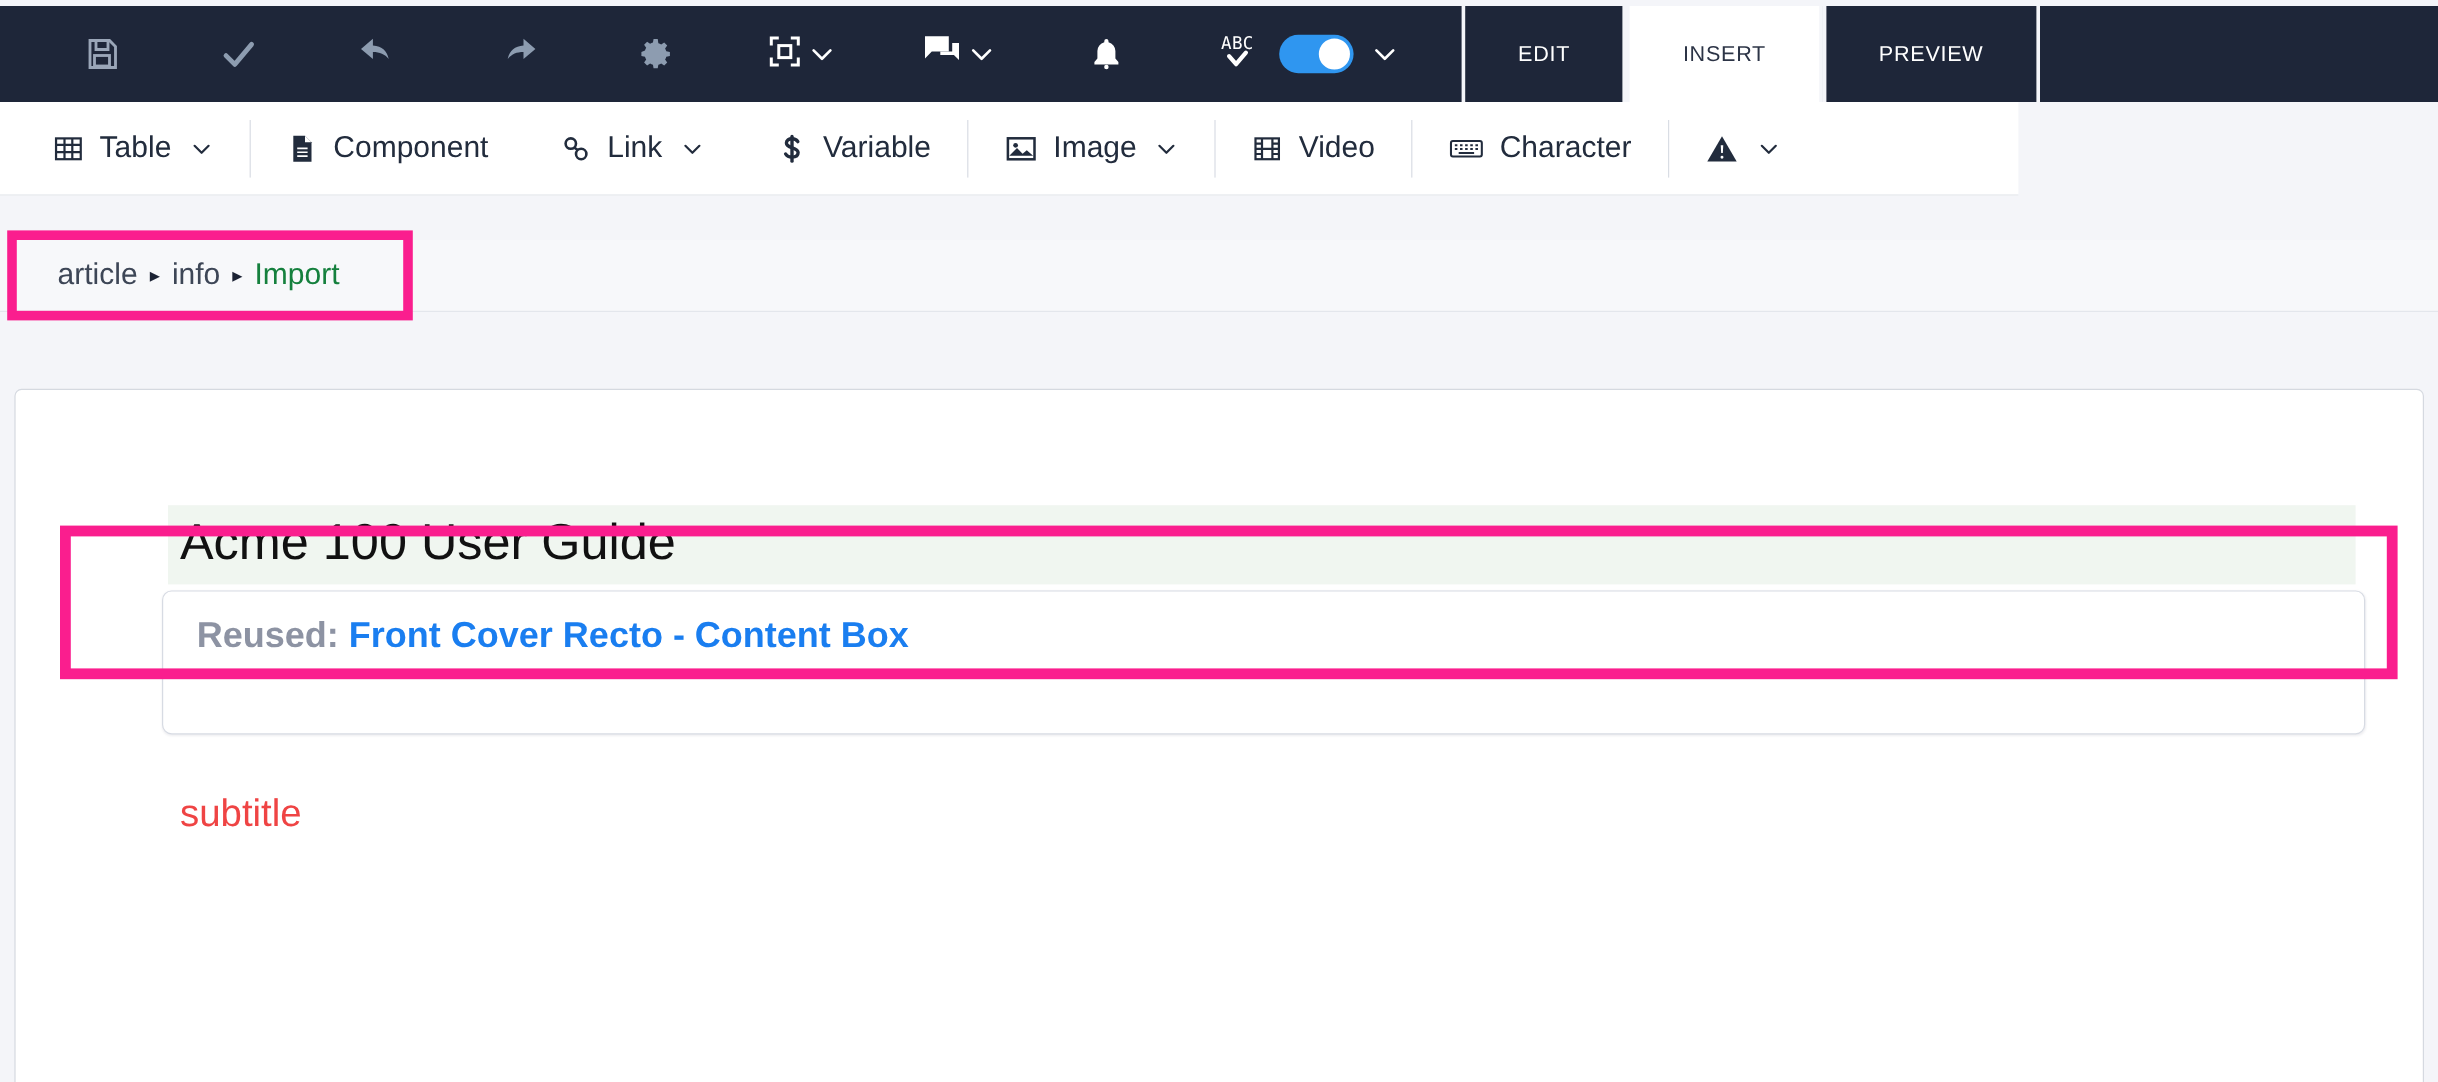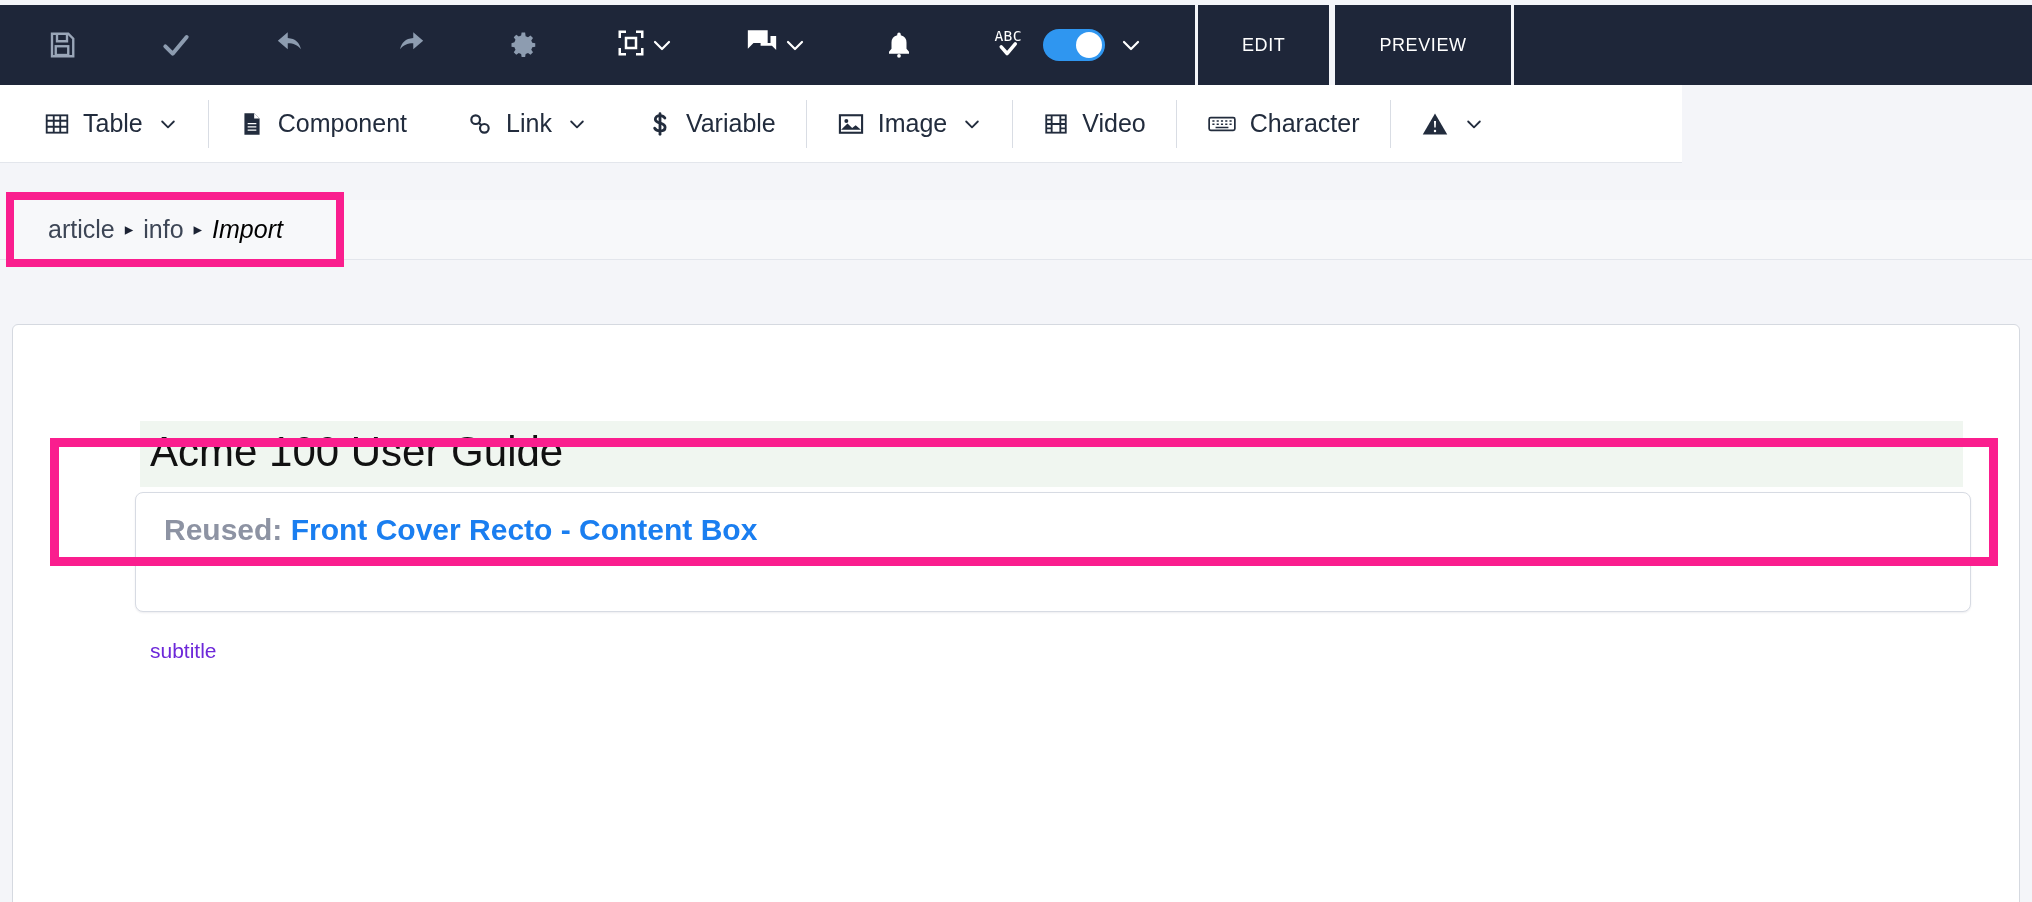--- a/index.html
+++ b/index.html
@@ -10,21 +10,21 @@
     overflow: hidden;
   }
 
   
   .topbar {
     position: absolute; left: 0; top: 5px;
     width: 2032px; height: 80px;
     background: #1e2639;
     display: flex; align-items: center;
   }
-  .tb-icons { display: flex; align-items: center; height: 100%; padding-left: 25px; gap: 39px; }
+  .tb-icons { display: flex; align-items: center; height: 100%; padding-left: 48px; gap: 39px; }
   .tb-btn {
     display: flex; align-items: center; justify-content: center;
     height: 80px; padding: 0 22px;
     color: #a8b3c4;
   }
   .tb-btn svg { display: block; }
   .tb-group { display: flex; align-items: center; gap: 4px; height: 80px; padding: 0 16px; }
   .caret { color: #ffffff; display: flex; align-items: center; }
 
   .spellwrap { display: flex; align-items: center; gap: 14px; padding: 0 16px; height: 80px; }
@@ -73,21 +73,21 @@
     width: 2032px; height: 60px;
     background: #f7f8fa;
     border-bottom: 1px solid #e3e6ec;
     display: flex; align-items: center;
   }
   .crumbs {
     display: flex; align-items: center; gap: 10px;
     padding-left: 48px; font-size: 25px; color: #3d4656;
   }
   .crumbs .sep { color: #1b2233; font-size: 17px; }
-  .crumbs .cur { font-style: italic; color: #000000; }
+  .crumbs .cur { color: #15803d; }
 
   
   .hl-crumb {
     position: absolute; left: 6px; top: 192px;
     width: 338px; height: 75px;
     border: 8px solid #fa1e8e;
     pointer-events: none;
   }
 
   
@@ -101,22 +101,22 @@
   }
   .doc-title {
     position: absolute; left: 127px; top: 96px;
     width: 1823px;
     background: #f0f6f0;
     font-size: 42px; color: #111111;
     padding: 6px 10px 10px 10px;
     line-height: 1.18;
   }
   .subtitle {
-    position: absolute; left: 137px; top: 314px;
-    font-size: 21px; color: #6d28d9;
+    position: absolute; left: 137px; top: 334px;
+    font-size: 32px; color: #ef4444;
   }
 
   
   .reused-box {
     position: absolute; left: 122px; top: 167px;
     width: 1836px; height: 120px;
     background: #ffffff;
     border: 1px solid #d7dbe3;
     border-radius: 8px;
     box-shadow: 0 1px 2px rgba(20,30,60,0.08);
@@ -231,20 +231,21 @@
         <svg width="24" height="24" viewBox="0 0 24 24" fill="none" stroke="#ffffff" stroke-width="2.2" stroke-linecap="round" stroke-linejoin="round">
             <path d="M5 9l7 7 7-7"></path>
           </svg>
       </span>
     </div>
 
   </div>
 
   <div class="tabs">
     <div class="tab">EDIT</div>
+    <div class="tab active">INSERT</div>
     <div class="tab">PREVIEW</div>
   </div>
 </div>
 
 <div class="toolbar2">
 
   <div class="t2-item" style="padding-left:44px;">
     <span class="ic">
       <svg width="26" height="26" viewBox="0 0 24 24" fill="none" stroke="#222c3d" stroke-width="1.7">
         <rect x="2.5" y="4" width="19" height="16"></rect>

